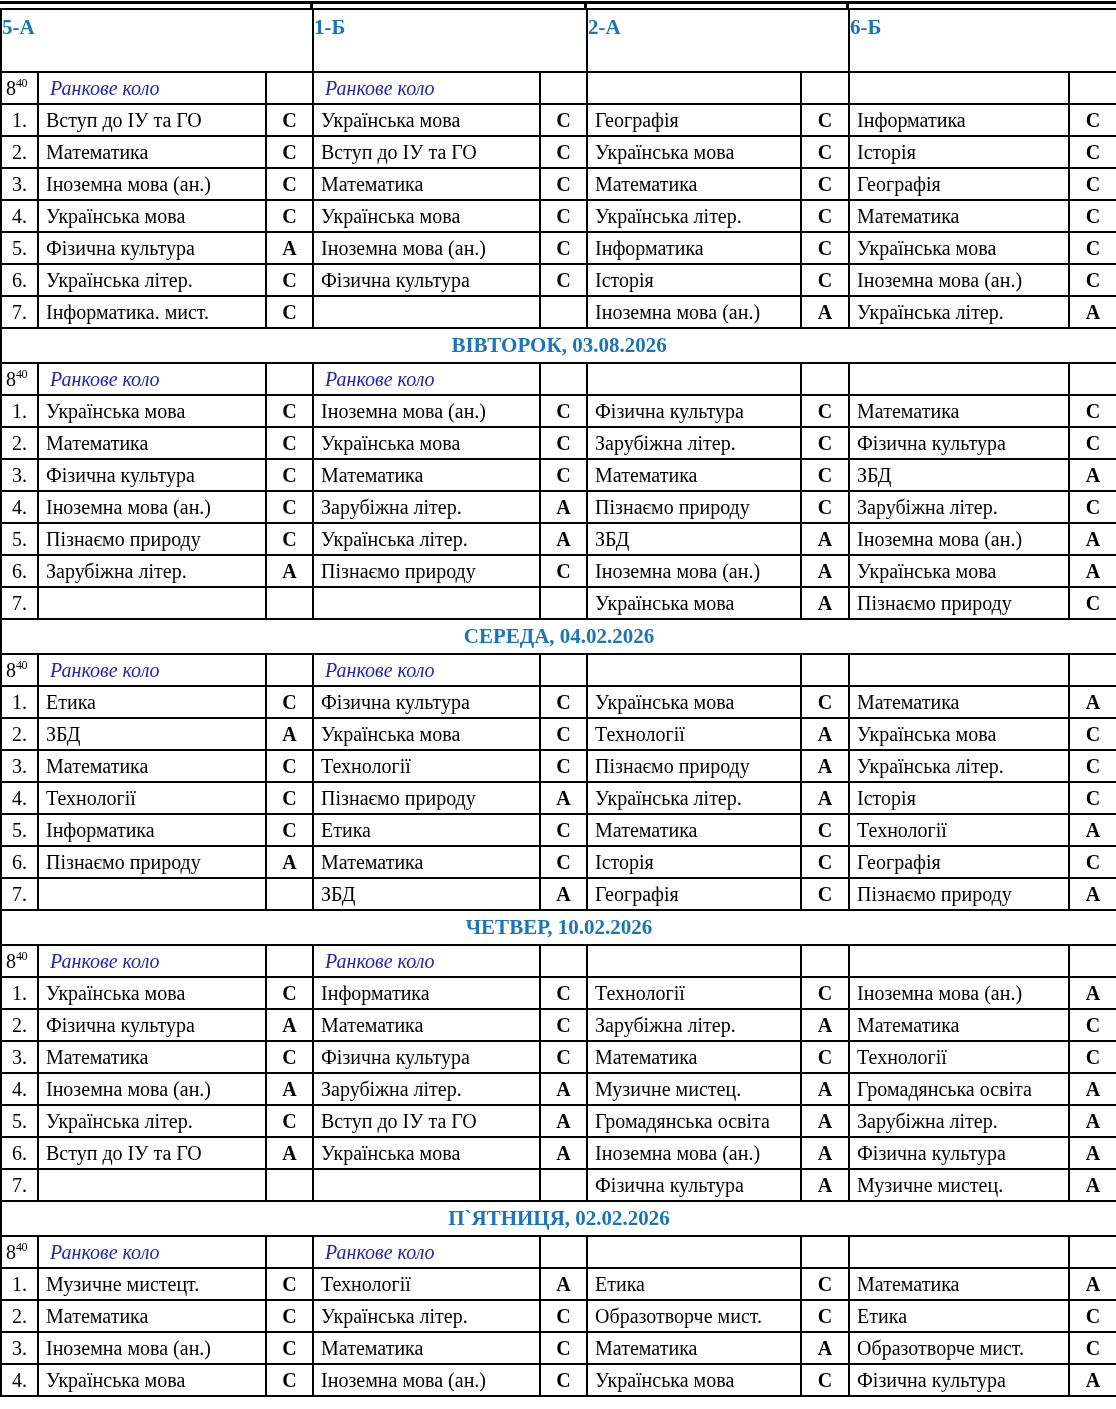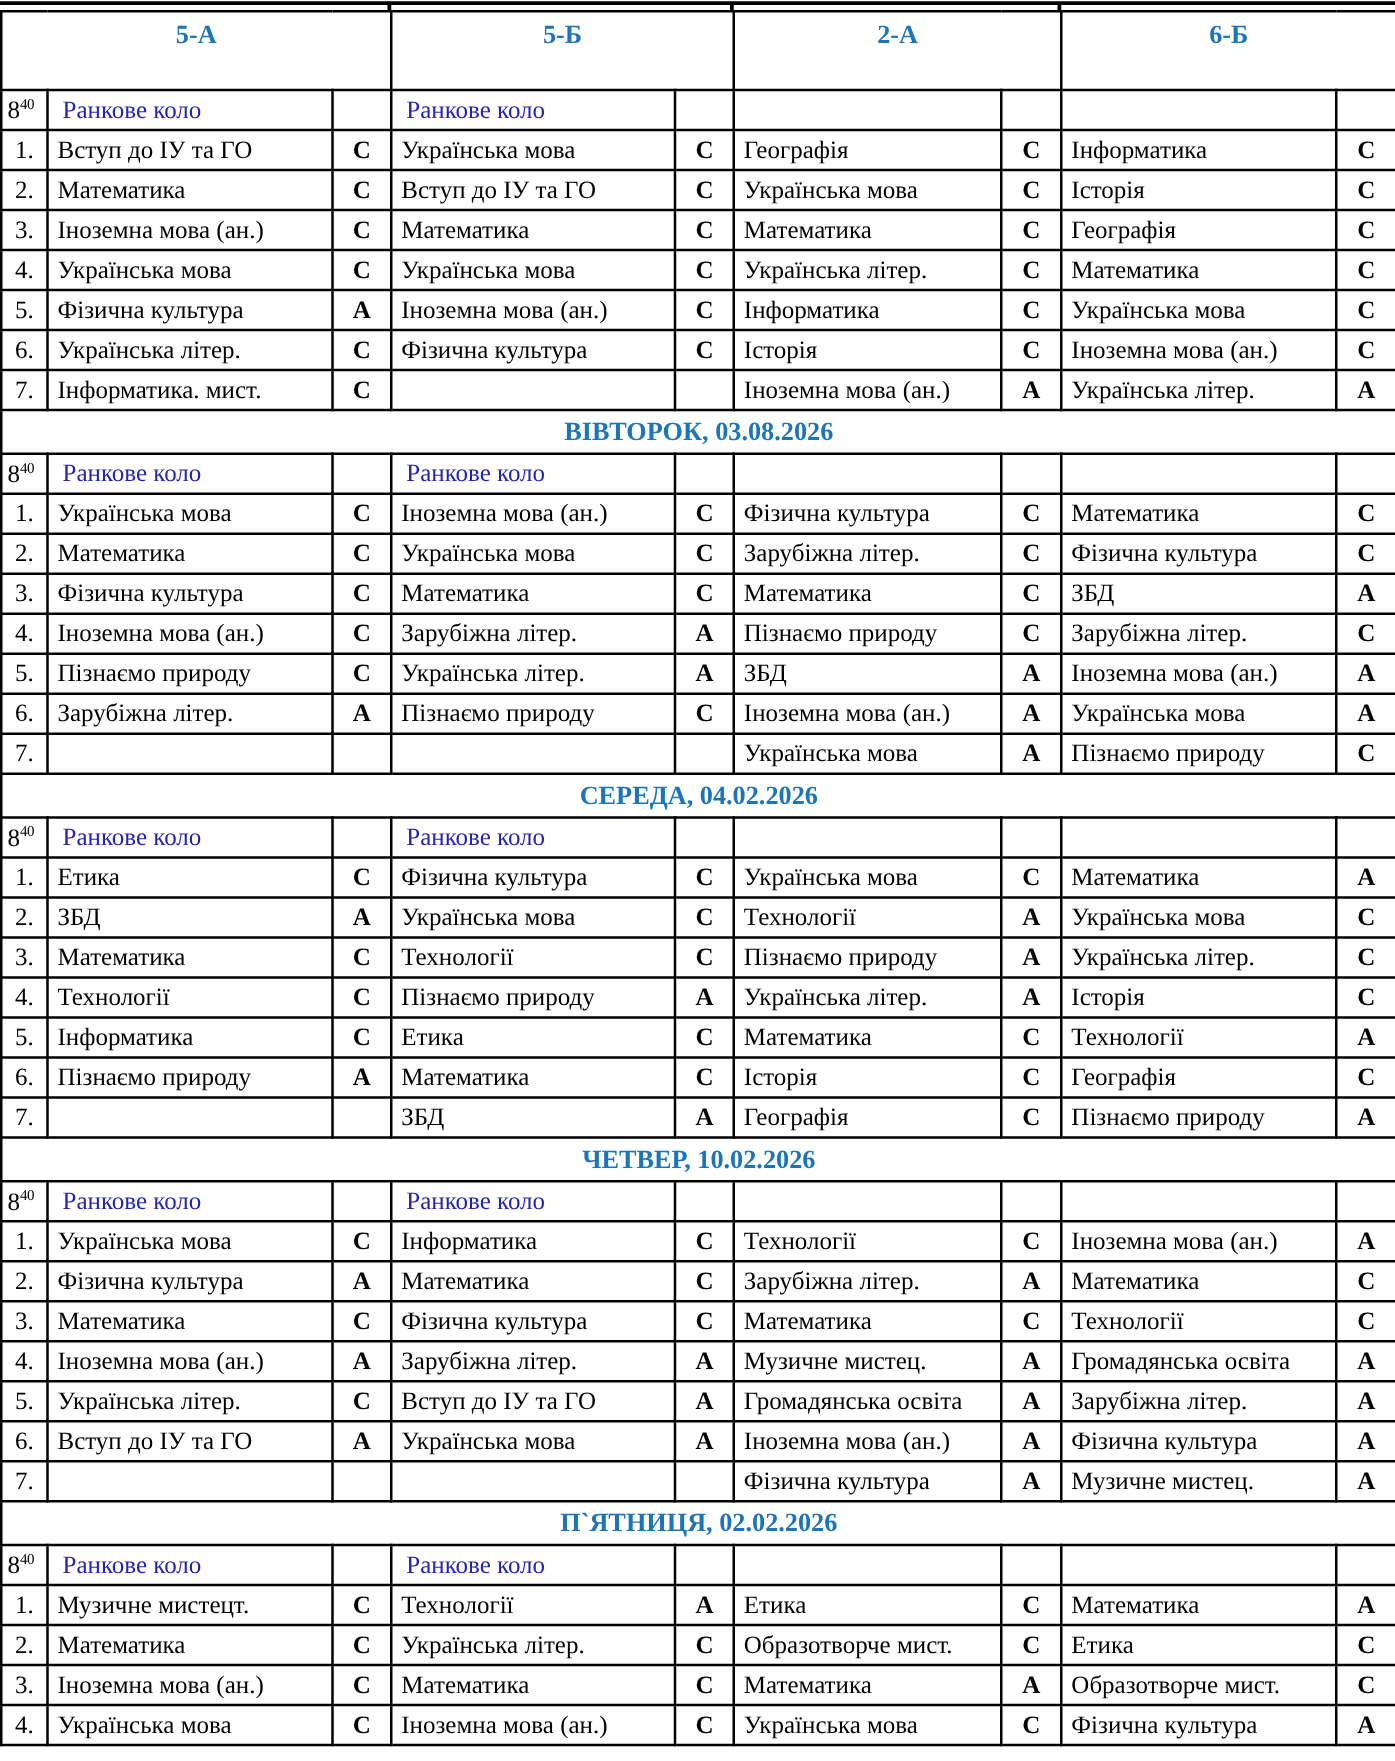--- a/index.html
+++ b/index.html
@@ -22,39 +22,39 @@
   .crop-artifact .stub.s3{left:846px;}
 
   table.timetable{
     border-collapse:collapse;table-layout:fixed;
     width:1116px;margin-top:2px;
   }
   td,th{border:2px solid var(--line);padding:0;overflow:hidden;}
 
   tr.header-row th{
     height:56px;vertical-align:top;padding-top:5px;
-    font-size:21px;font-weight:bold;text-align:center;
+    font-size:21px;font-weight:bold;text-align:left;
     color:var(--header-blue);
   }
   td.day-title{
     height:33px;text-align:center;font-weight:bold;font-size:21px;
     color:var(--header-blue);white-space:nowrap;
   }
   tr.morning-row td, tr.lesson-row td{height:30px;}
   td.num{
     font-size:20px;text-align:center;white-space:nowrap;margin-left:12px;
   }
   td.num.time{text-align:left;padding-left:4px;}
   td.num.time sup{font-size:12px;vertical-align:super;letter-spacing:-0.5px;}
   td.subj{
     font-size:20px;text-align:left;padding-left:7px;
     white-space:nowrap;overflow:hidden;
   }
   td.subj.morning{
-    color:var(--morning-blue);padding-left:11px;
+    color:var(--morning-blue);font-style:italic;padding-left:11px;
   }
   td.letter{
     font-size:20px;font-weight:bold;text-align:center;white-space:nowrap;
   }
 </style>
 </head>
 <body>
 
 <div class="crop-artifact">
   <div class="line"></div>
@@ -71,21 +71,21 @@
     <col style="width:227px">
       <col style="width:47px">
     <col style="width:214px">
       <col style="width:48px">
     <col style="width:220px">
       <col style="width:48px">
   </colgroup>
   <tbody id="tt-body">
   <tr class="header-row">
     <th colspan="3">5-А</th>
-    <th colspan="2">5-Б</th>
+    <th colspan="2">1-Б</th>
     <th colspan="2">2-А</th>
     <th colspan="2">6-Б</th>
   </tr>
 
 
   <tr class="morning-row">
     <td class="num time"><span>8</span><sup>40</sup></td>
     <td class="subj morning">Ранкове коло</td>
     <td class="letter"></td>
     <td class="subj morning">Ранкове коло</td>

